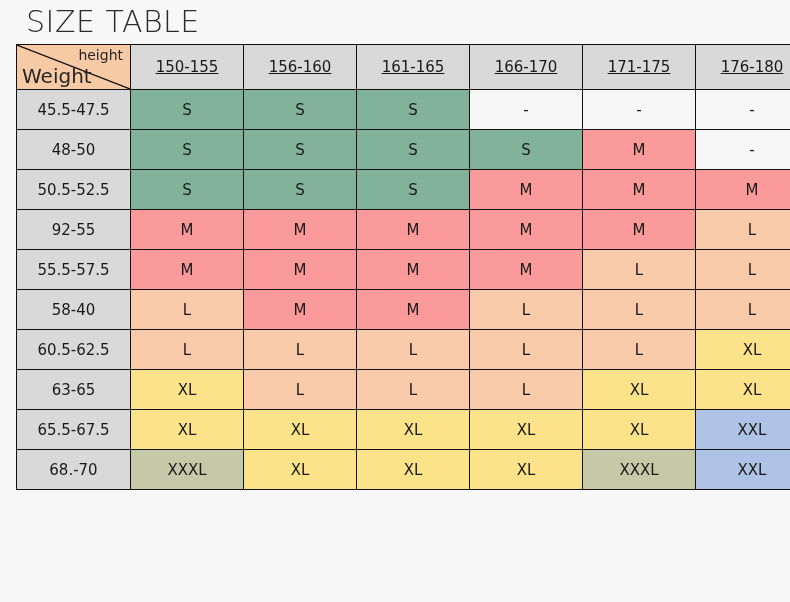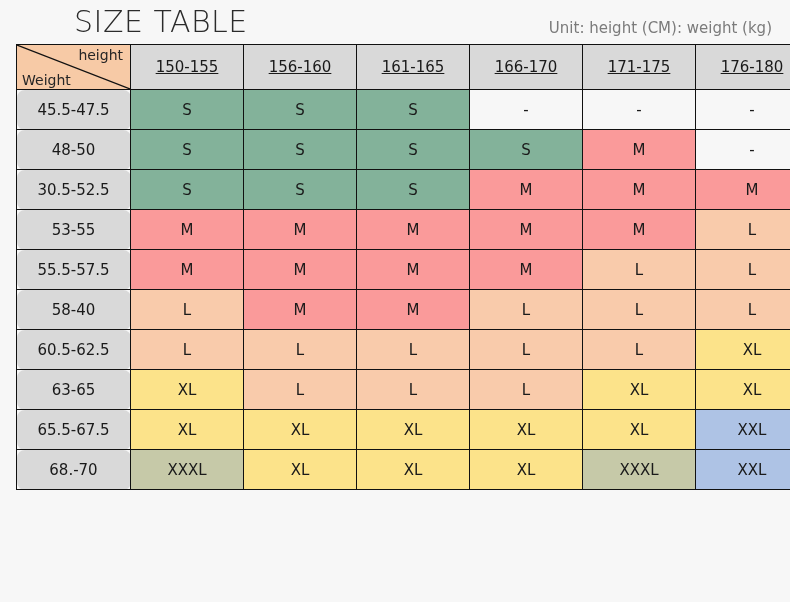--- a/index.html
+++ b/index.html
@@ -22,21 +22,20 @@
   #title {
     position: absolute;
     left: 26px;
     top: 4px;
     font-size: 30px;
     font-weight: 300;
     letter-spacing: 0.5px;
     color: #2b2b2b;
     font-family: "DejaVu Sans", sans-serif;
     white-space: nowrap;
-    margin-left: 48px;
   }
   #unit-note {
     position: absolute;
     right: 18px;
     top: 19px;
     font-size: 15px;
     color: #7b7b7b;
     font-family: "DejaVu Sans", sans-serif;
     white-space: nowrap;
   }
@@ -88,53 +87,51 @@
     position: absolute;
     right: 7px;
     top: 2px;
     font-size: 14px;
     color: #262626;
   }
   .corner-w {
     position: absolute;
     left: 5px;
     bottom: 1px;
-    font-size: 14px;
+    font-size: 20px;
     color: #262626;
   }
   th.col-head {
     background: #d9d9d9;
     font-size: 15px;
     color: #2a2a2a;
     height: 44px;
     text-decoration: underline;
   }
   td.row-head {
     background: #d9d9d9;
     font-size: 15px;
     color: #2a2a2a;
-    border-radius: 8px;
   }
   
   td.s-S    { background: #83b29a; }
   td.s-M    { background: #fa9a9a; }
   td.s-L    { background: #f9cbab; }
   td.s-XL   { background: #fce38a; }
   td.s-XXL  { background: #aec3e5; }
   td.s-XXXL { background: #c6c9a8; margin-top: 39px; }
   td.s-none { background: #f7f7f7; }
 </style>
 </head>
 <body>
 
 <div id="page">
 
   <div id="title">SIZE TABLE</div>
 
-  <div id="unit-note">Unit: height (CM): weight (kg)</div>
 
   <div id="table-wrap">
     <table class="size-table">
       <colgroup>
         <col class="c-weight">
         <col class="c-h">
           <col class="c-h">
           <col class="c-h">
         <col class="c-h">
           <col class="c-h">
@@ -174,30 +171,30 @@
           <tr>
             <td class="row-head">48-50</td>
             <td class="s-S">S</td>
             <td class="s-S">S</td>
             <td class="s-S">S</td>
             <td class="s-S">S</td>
             <td class="s-M">M</td>
             <td class="s-none">-</td>
           </tr>
           <tr>
-            <td class="row-head">30.5-52.5</td>
-            <td class="s-S">S</td>
-            <td class="s-S">S</td>
-            <td class="s-S">S</td>
-            <td class="s-M">M</td>
-            <td class="s-M">M</td>
-            <td class="s-M">M</td>
-          </tr>
-          <tr>
-            <td class="row-head">53-55</td>
+            <td class="row-head">50.5-52.5</td>
+            <td class="s-S">S</td>
+            <td class="s-S">S</td>
+            <td class="s-S">S</td>
+            <td class="s-M">M</td>
+            <td class="s-M">M</td>
+            <td class="s-M">M</td>
+          </tr>
+          <tr>
+            <td class="row-head">92-55</td>
             <td class="s-M">M</td>
             <td class="s-M">M</td>
             <td class="s-M">M</td>
             <td class="s-M">M</td>
             <td class="s-M">M</td>
             <td class="s-L">L</td>
           </tr>
           <tr>
             <td class="row-head">55.5-57.5</td>
             <td class="s-M">M</td>

